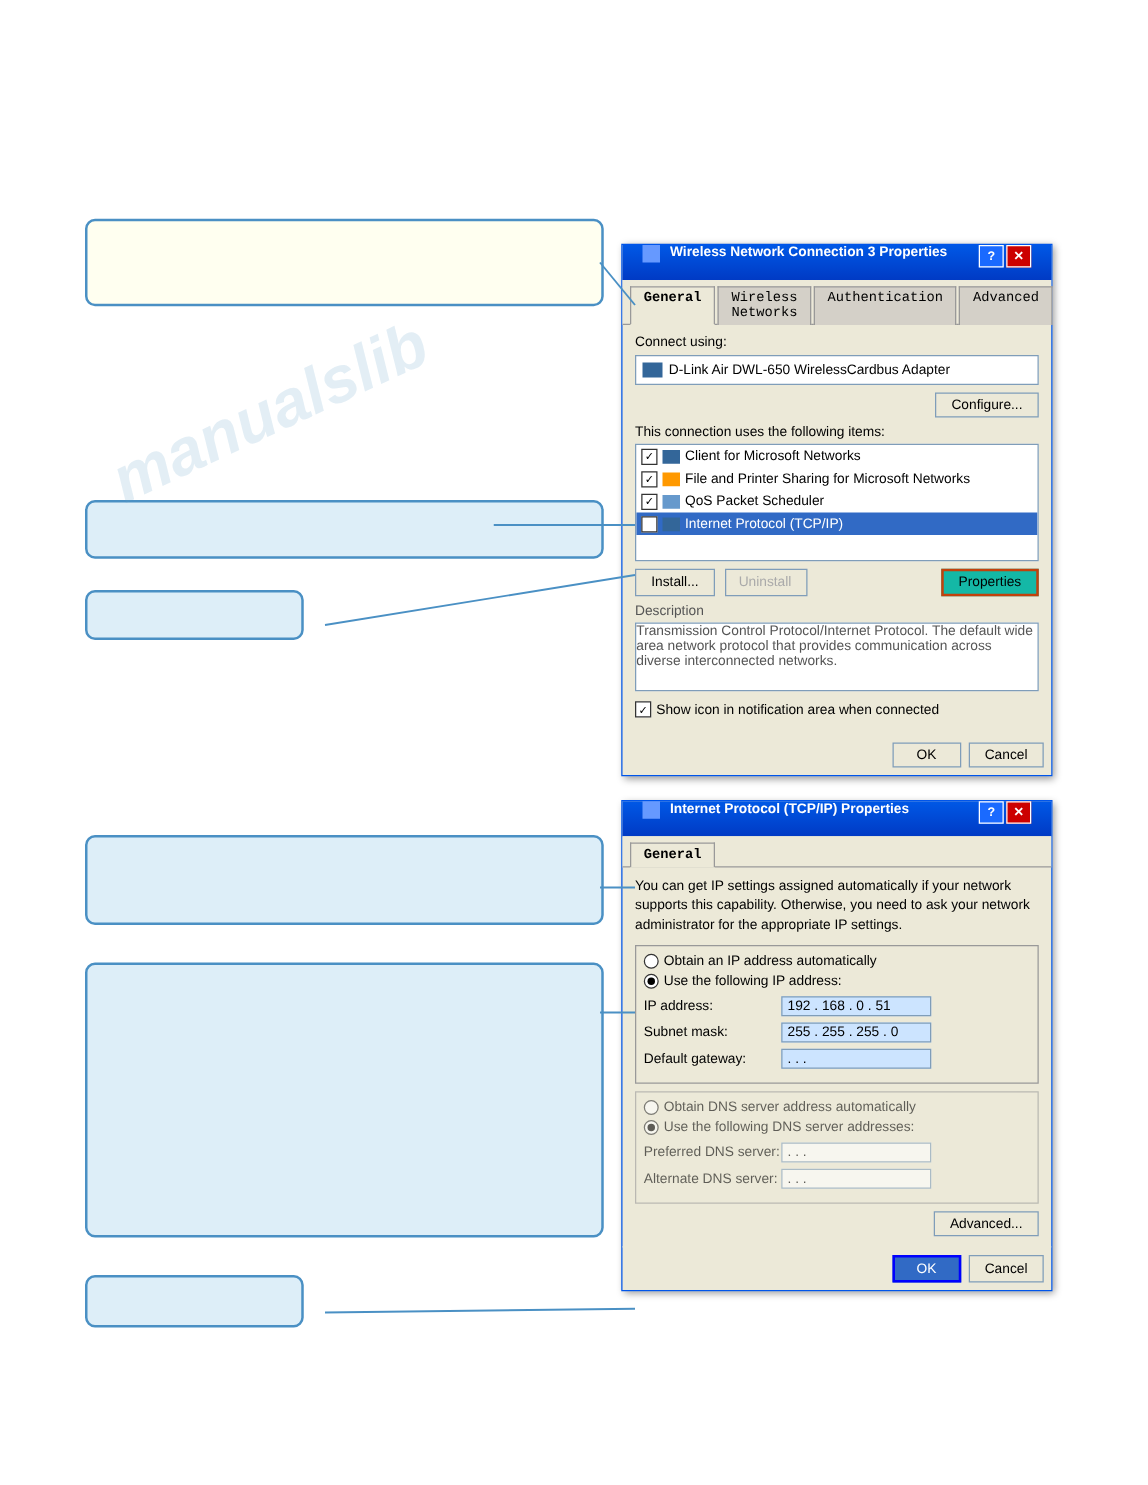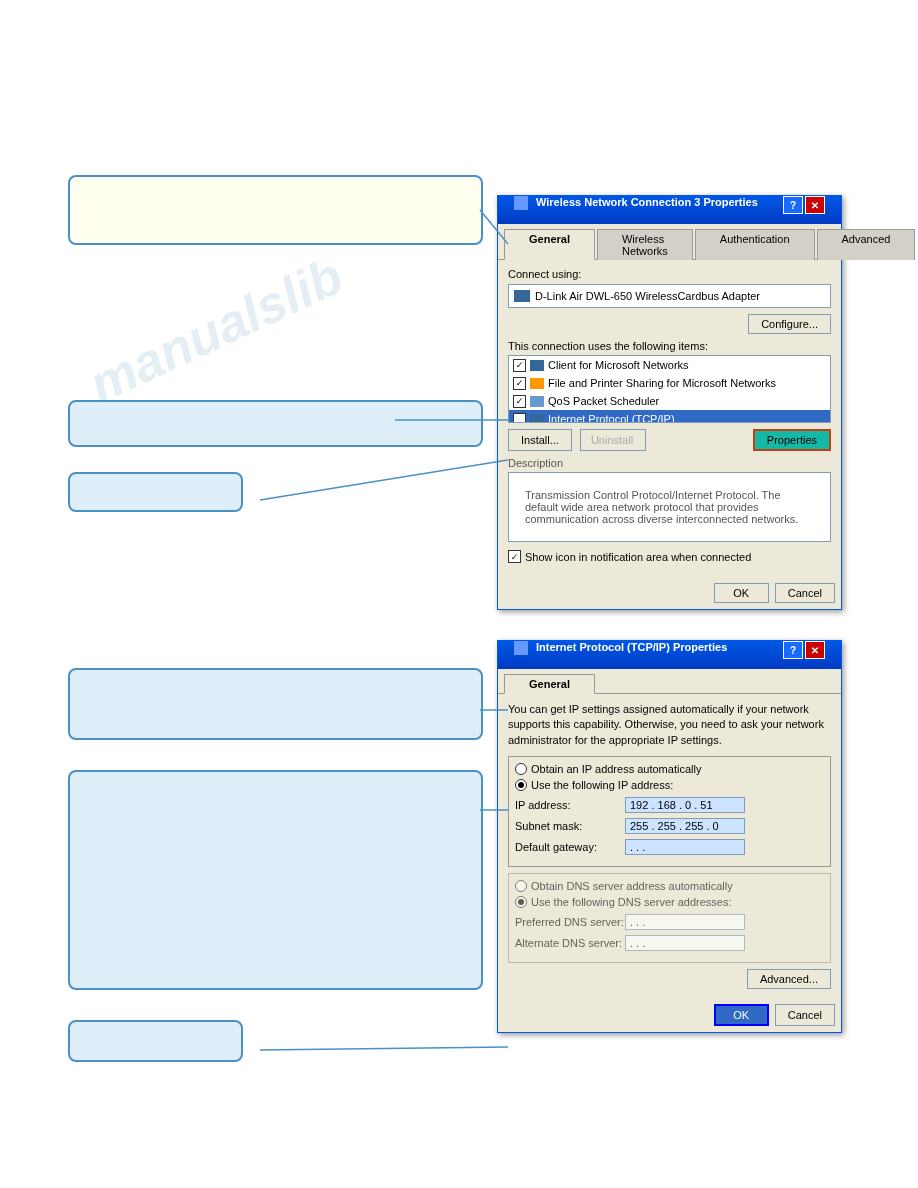--- a/index.html
+++ b/index.html
@@ -98,29 +98,30 @@
 
     
     .tab-bar {
       display: flex;
       background: #ece9d8;
       padding: 4px 6px 0;
       border-bottom: 1px solid #999;
     }
 
     .tab {
-      padding: 3px 24px;
+      padding: 3px 10px;
       border: 1px solid #999;
       border-bottom: none;
       background: #d4d0c8;
       cursor: pointer;
       font-size: 11px;
       margin-right: 2px;
       position: relative;
       top: 1px;
+      font-family: Liberation Mono, monospace;
     }
 
     .tab.active {
       background: #ece9d8;
       border-bottom: 1px solid #ece9d8;
       font-weight: bold;
       z-index: 2;
     }
 
     
@@ -237,21 +238,21 @@
     .xp-btn.primary {
       background: #14b8a6;
       border: 2px solid #c2410c;
       font-weight: normal;
     }
 
     
     .description-box {
       border: 1px solid #7f9db9;
       background: #fff;
-      padding: 16px;
+      padding: 0;
       min-height: 55px;
       font-size: 11px;
       margin-bottom: 8px;
       color: #555;
     }
 
     .description-title {
       font-size: 11px;
       color: #555;
       margin-bottom: 3px;
@@ -419,21 +420,21 @@
       <span class="adapter-icon"></span>
       <span>D-Link Air DWL-650 WirelessCardbus Adapter</span>
     </div>
 
     <div style="text-align:right; margin-bottom:6px;">
       <button class="xp-btn">Configure...</button>
     </div>
 
     <div class="items-section-label">This connection uses the following items:</div>
 
-    <div class="items-list" style="height:68px; overflow:auto;">
+    <div class="items-list" style="height:94px; overflow:auto;">
       <div class="item-row">
         <span class="checkbox checked"></span>
         <span class="item-icon network"></span>
         <span>Client for Microsoft Networks</span>
       </div>
       <div class="item-row">
         <span class="checkbox checked"></span>
         <span class="item-icon share"></span>
         <span>File and Printer Sharing for Microsoft Networks</span>
       </div>

